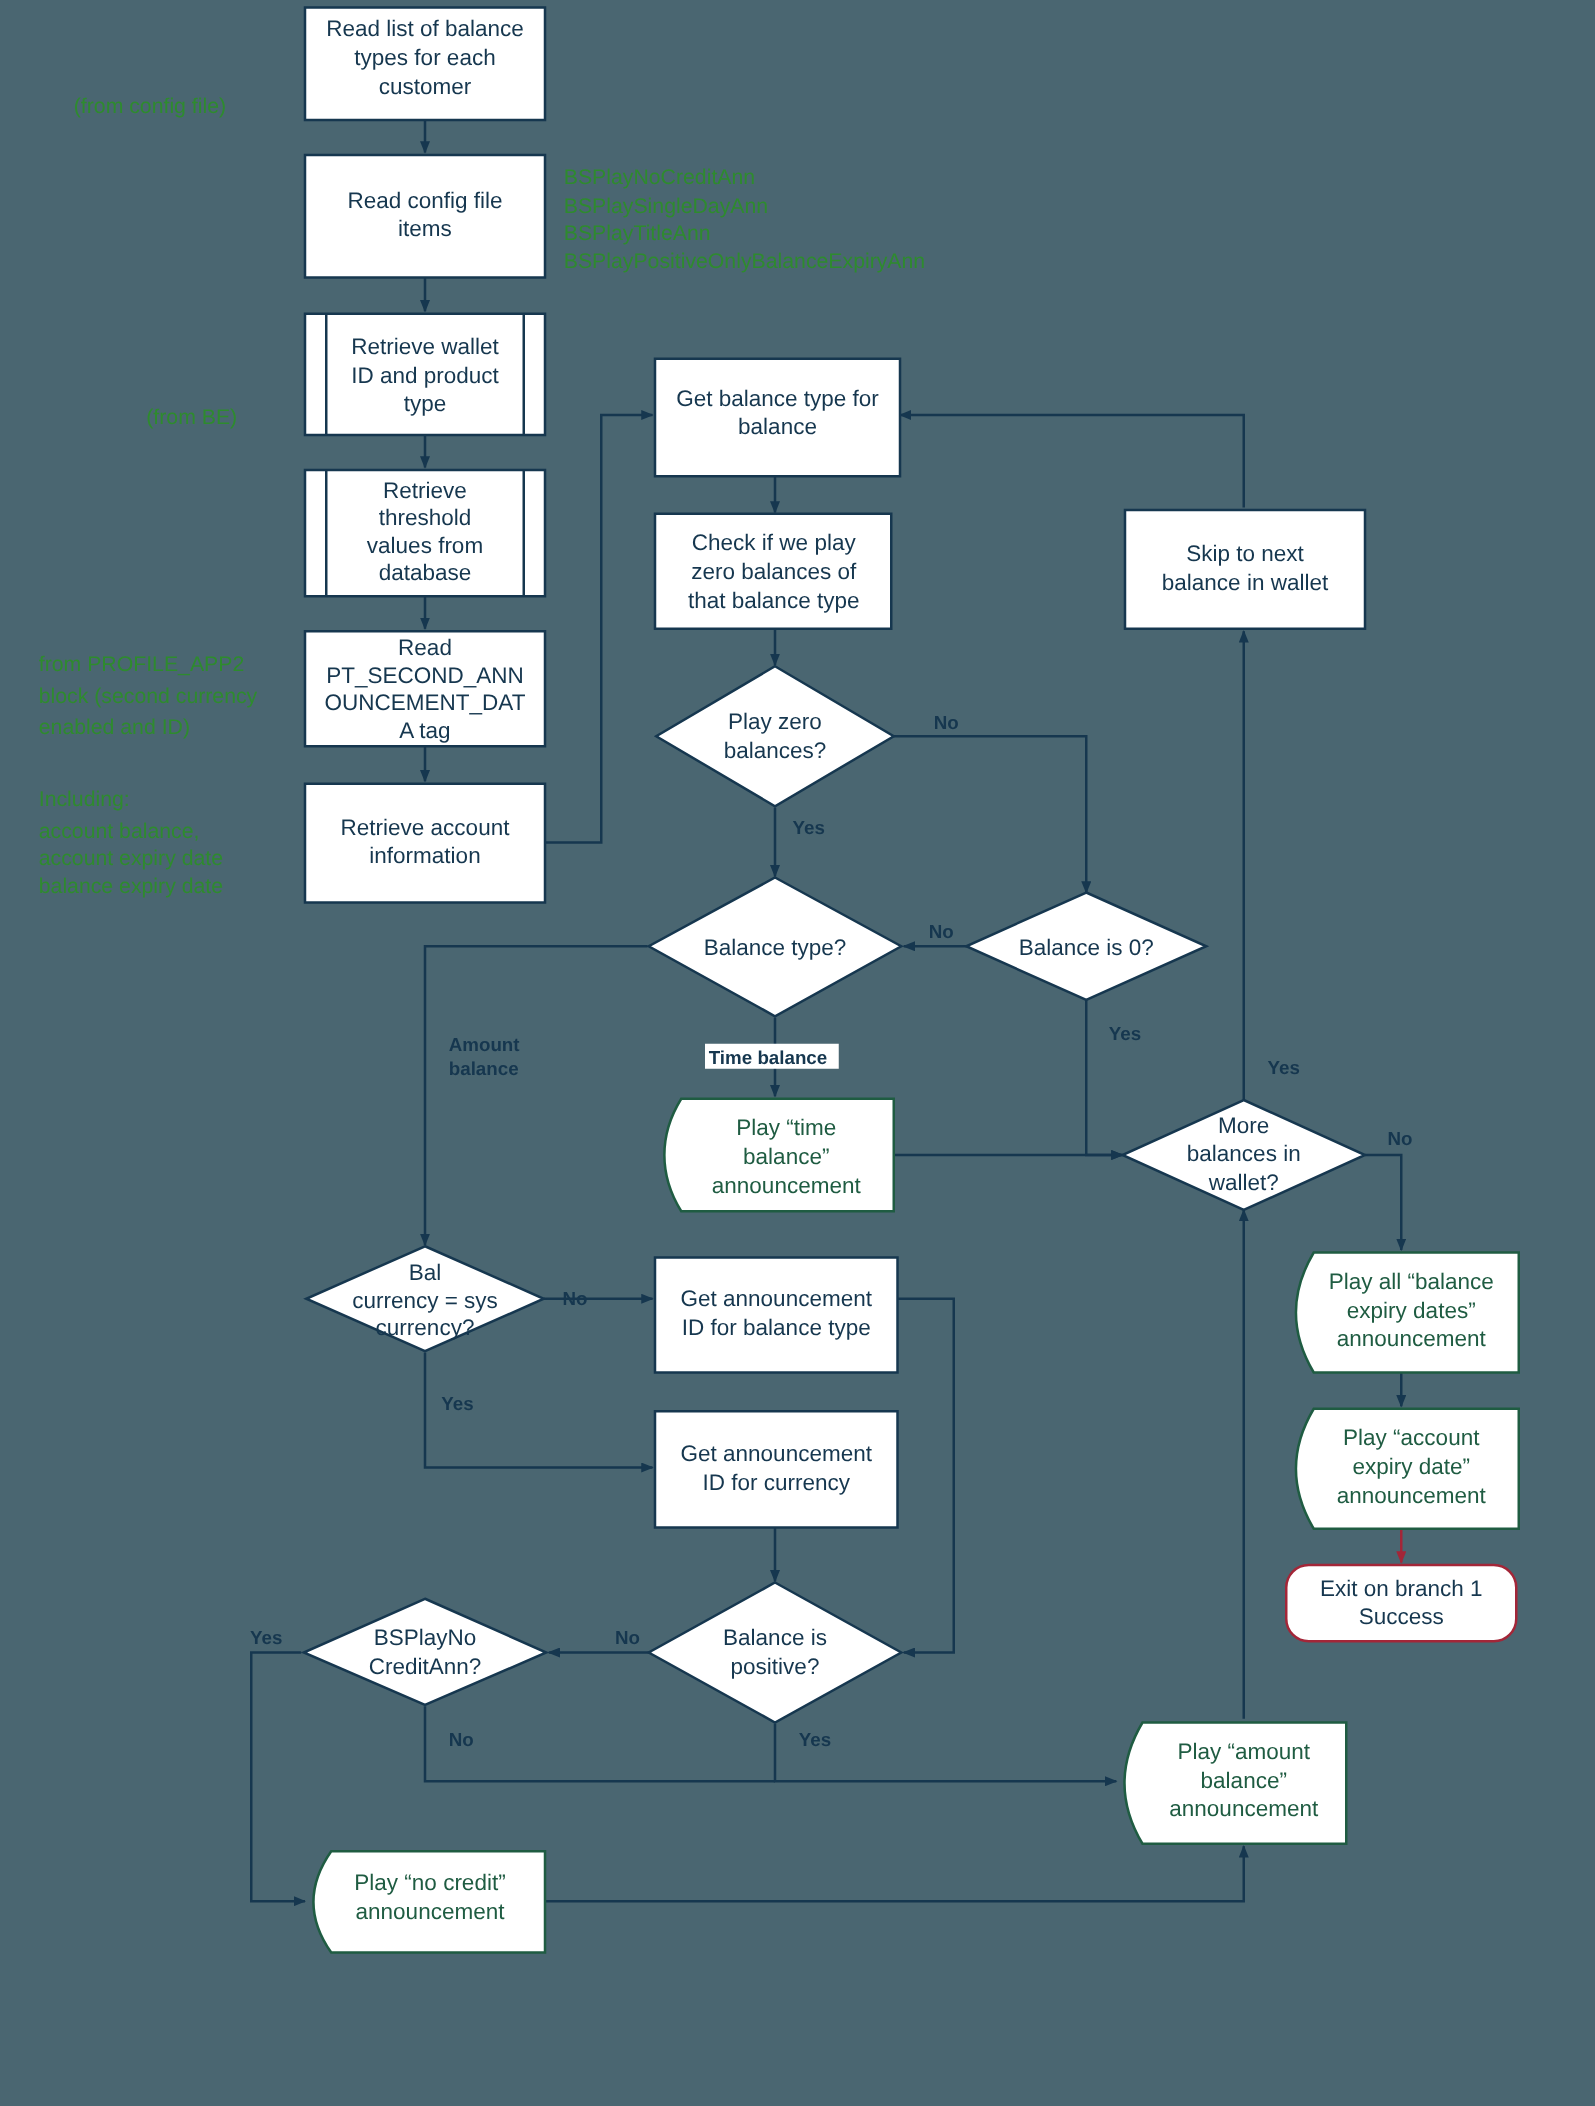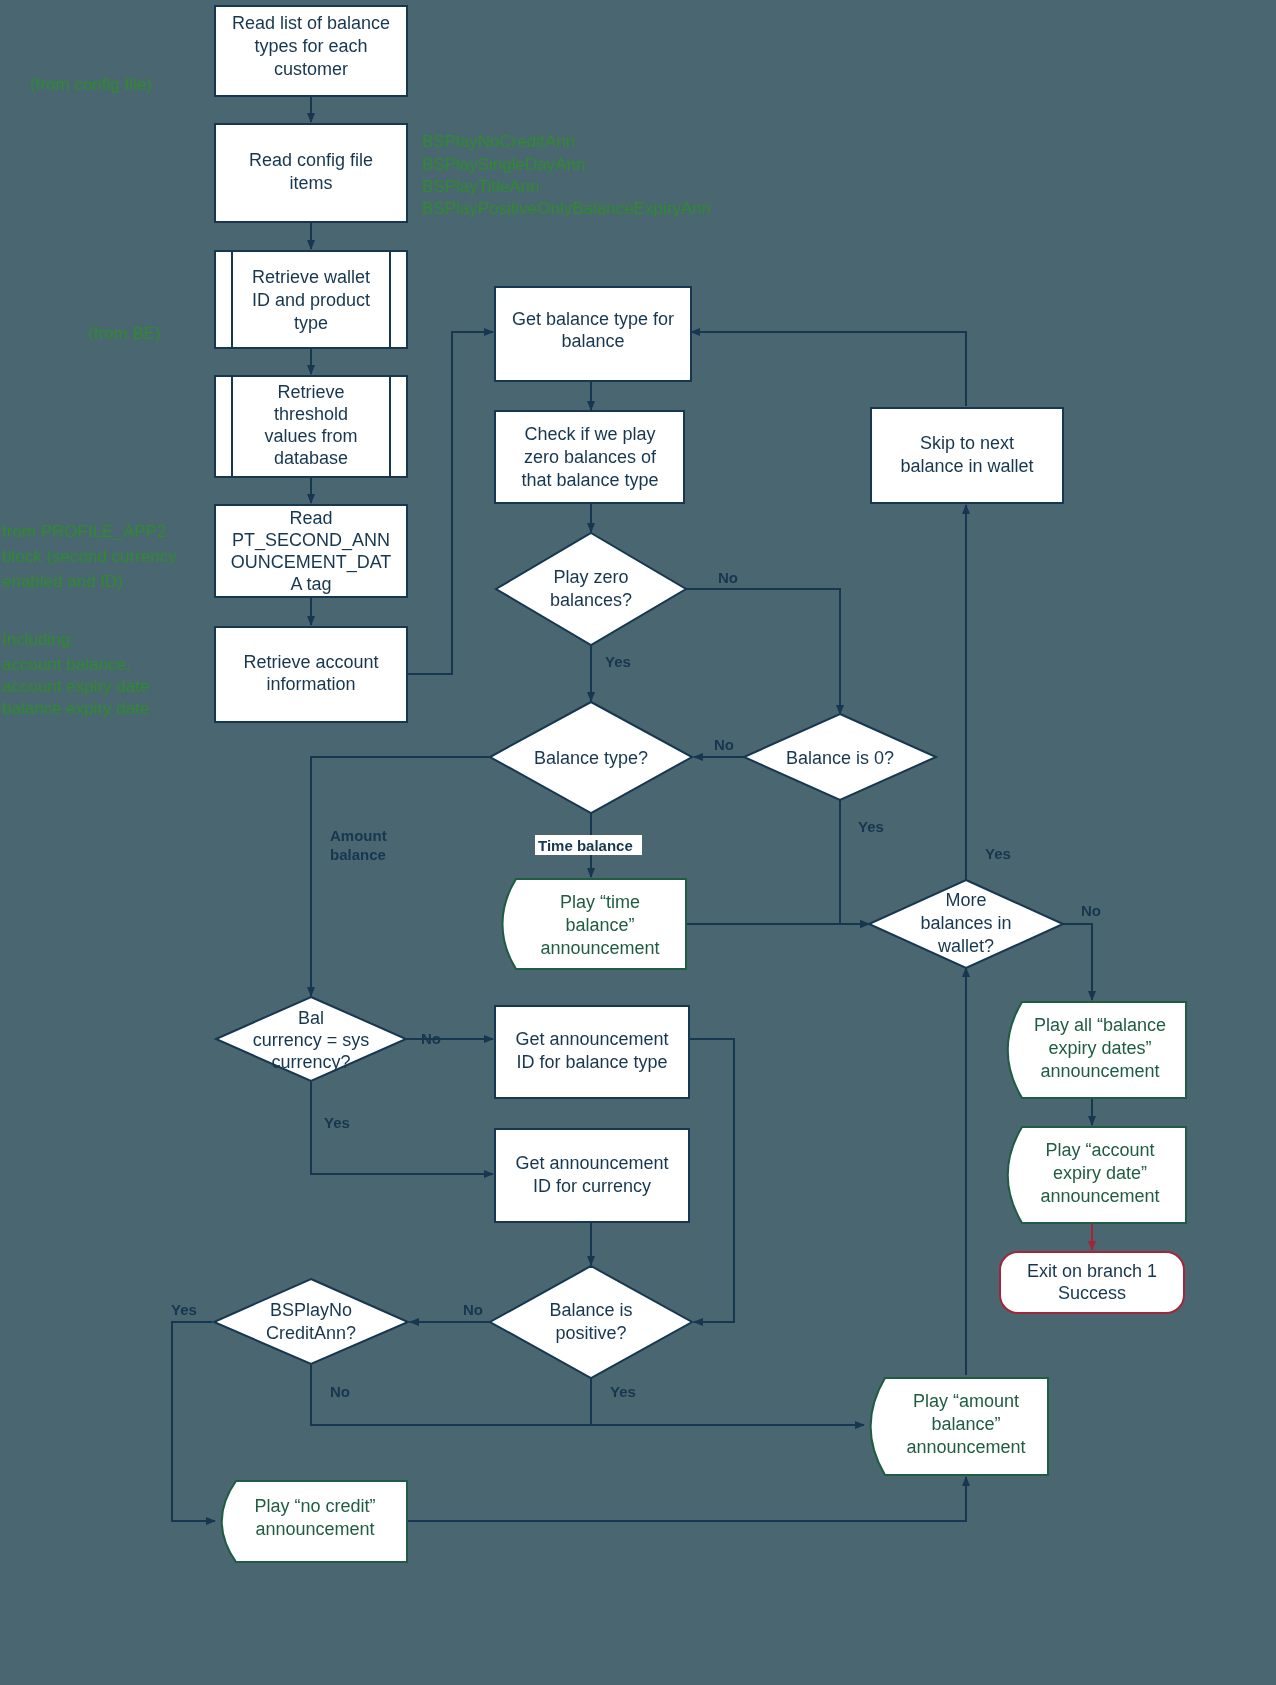--- a/index.html
+++ b/index.html
@@ -2,21 +2,21 @@
 <html><head>
 <meta charset="utf-8">
 <style>
   html,body{margin:0;padding:0;}
   body{
     width:1276px;height:1685px;
     background:#4a6671;
     font-family:"Liberation Sans","DejaVu Sans",sans-serif;
     overflow:hidden;
   }
-  #stage{position:relative;width:1168px;height:1685px;}
+  #stage{position:relative;width:1168px;height:1685px;margin-left:29px;}
   svg#flow{position:absolute;left:0;top:0;width:1276px;height:1685px;}
   text{font-family:"Liberation Sans","DejaVu Sans",sans-serif;}
   .node-text{fill:#16374f;font-size:18px;}
   .node-text-green{fill:#1f5c42;font-size:18px;}
   .node-text-exit{fill:#16374f;font-size:18px;}
   .edge-label{fill:#16374f;font-size:15px;font-weight:bold;}
   .note{fill:#2e8b2e;font-size:17px;}
   .shape-proc{fill:#ffffff;stroke:#16374f;stroke-width:2;}
   .shape-dec{fill:#ffffff;stroke:#16374f;stroke-width:2;}
   .shape-ann{fill:#ffffff;stroke:#1f5c42;stroke-width:2;}

